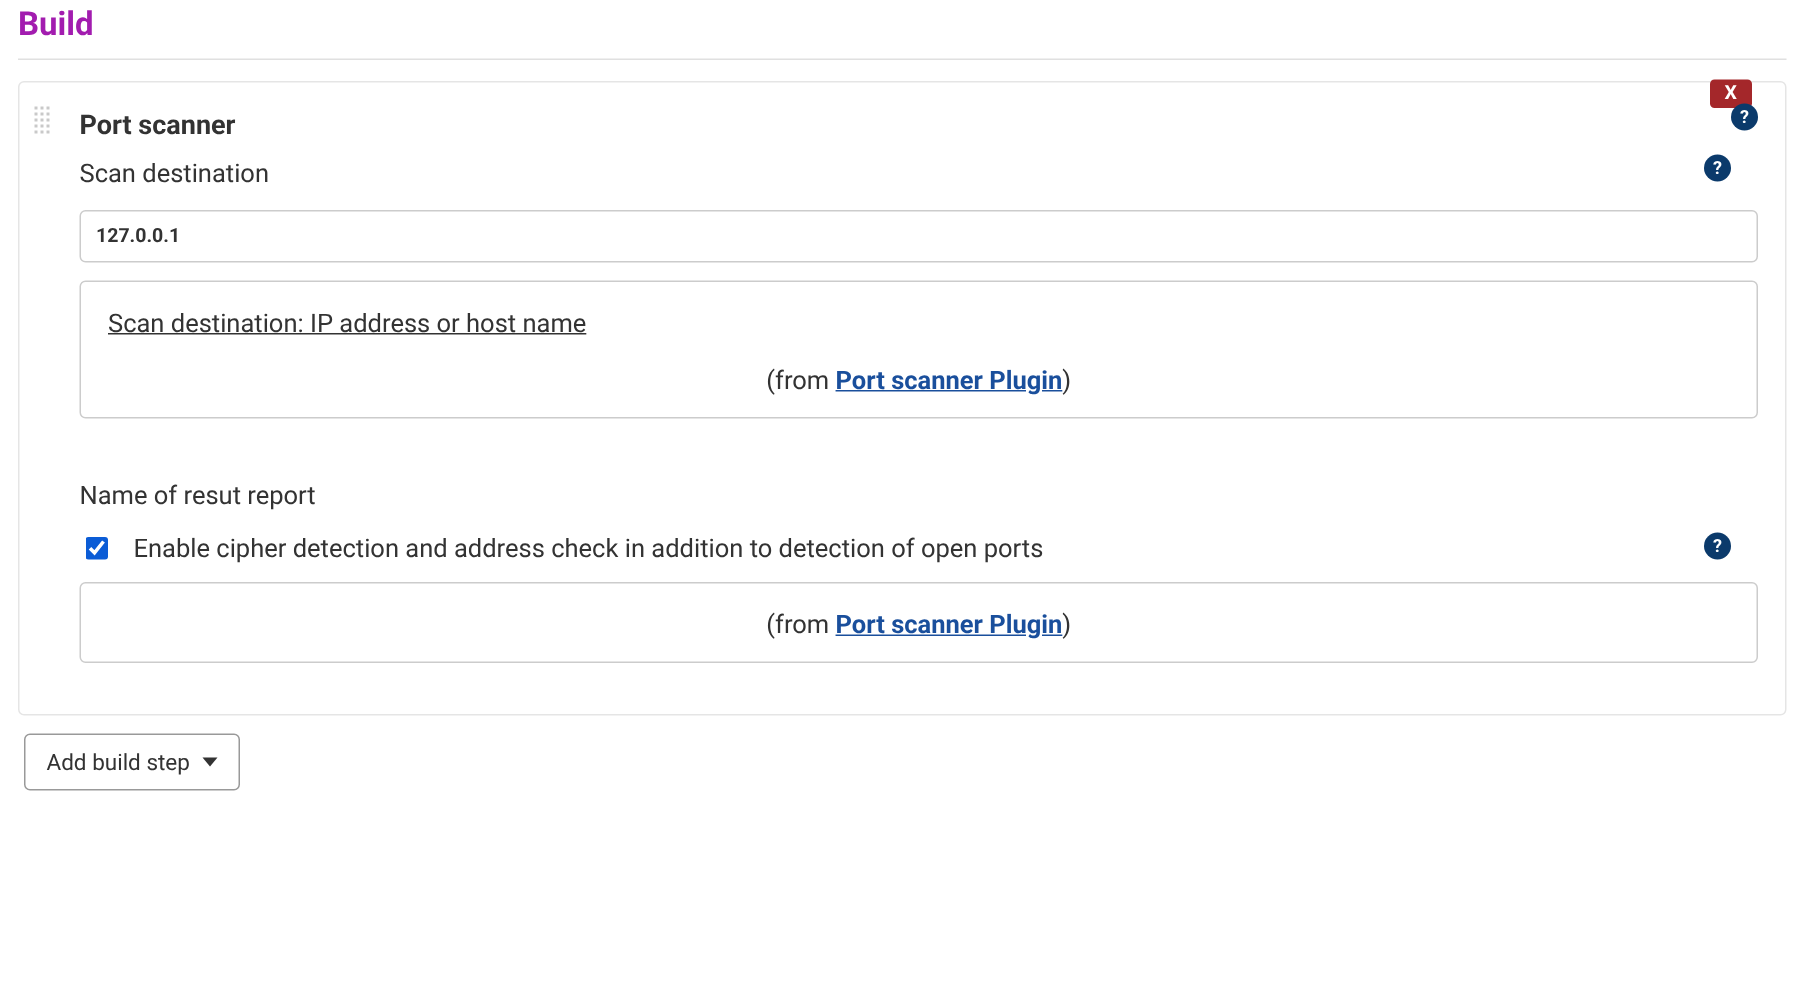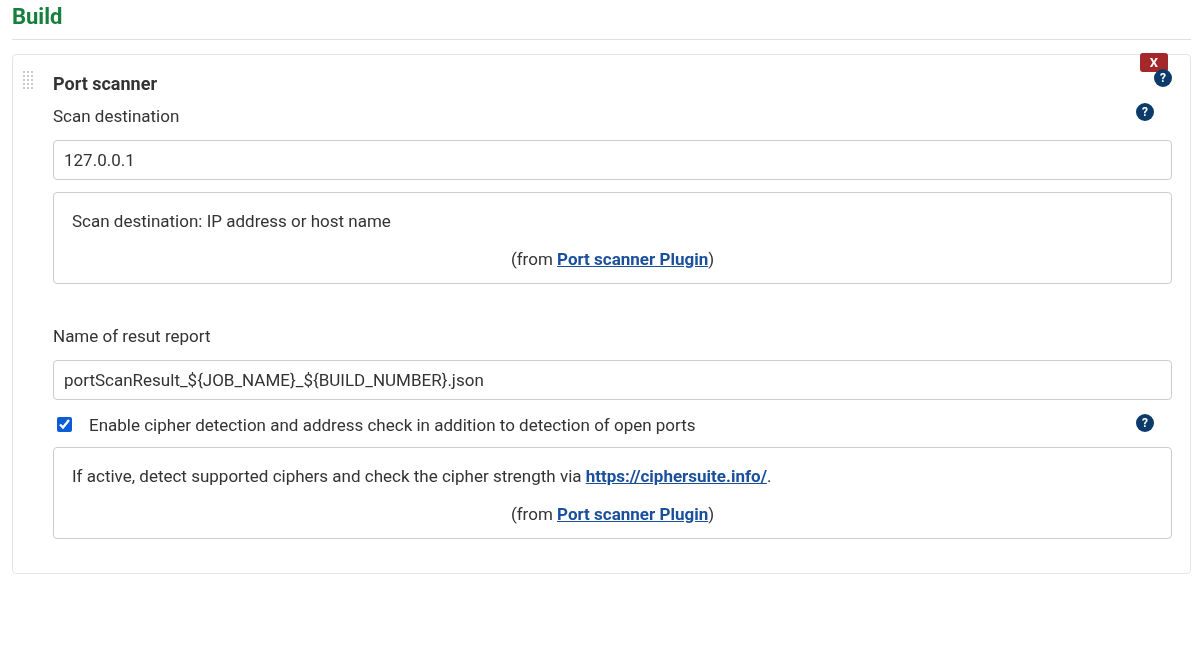--- a/index.html
+++ b/index.html
@@ -10,21 +10,21 @@
     background: #fff;
     color: #333;
     width: 1203px;
   }
   .section {
     padding: 0 12px 12px 12px;
   }
   .section-header {
     font-size: 22px;
     font-weight: 700;
-    color: #15803d;
+    color: #a21caf;
     padding: 4px 0 10px 0;
     border-bottom: 1px solid #e0e0e0;
     margin-bottom: 14px;
   }
   .build-step-card {
     border: 1px solid #e5e5e5;
     border-radius: 4px;
     padding: 18px 18px 28px 18px;
     position: relative;
     margin-bottom: 12px;
@@ -95,37 +95,39 @@
   }
   .field-label {
     display: block;
     font-size: 17px;
     color: #333;
     margin-bottom: 14px;
   }
   .text-input {
     width: 100%;
     padding: 9px 10px;
-    font-size: 17px;
+    font-size: 13px;
     border: 1px solid #ccc;
     border-radius: 4px;
     font-family: inherit;
     color: #333;
     background: #fff;
+    font-weight: bold;
   }
   .help-box {
     border: 1px solid #ccc;
     border-radius: 4px;
     margin-top: 12px;
     padding: 18px 18px 14px 18px;
     font-size: 17px;
     color: #333;
   }
   .help-box .desc {
     margin-bottom: 18px;
+    text-decoration: underline;
   }
   .help-box .from {
     text-align: center;
     color: #333;
     font-size: 17px;
   }
   .help-box .from a,
   .desc a {
     color: #1a4f9c;
     font-weight: 700;
@@ -220,35 +222,35 @@
         <div class="from">
           <span>(from </span><a href="#">Port scanner Plugin</a><span>)</span>
         </div>
       </div>
     </div>
 
     <div class="spacer"></div>
 
     <div class="field-group">
       <label class="field-label">Name of resut report</label>
-      <input type="text" class="text-input" value="portScanResult_${JOB_NAME}_${BUILD_NUMBER}.json" style="">
     </div>
 
     <div class="checkbox-row">
       <input type="checkbox" checked="" style="">
       <label>Enable cipher detection and address check in addition to detection of open ports</label>
       <span class="help-icon help-pos-check">?</span>
     </div>
 
     <div class="field-group" style="margin-top:6px;">
       <div class="help-box">
-        <div class="desc">
-          <span>If active, detect supported ciphers and check the cipher strength via </span><a href="#">https://ciphersuite.info/</a><span>.</span>
-        </div>
         <div class="from">
           <span>(from </span><a href="#">Port scanner Plugin</a><span>)</span>
         </div>
       </div>
     </div>
 
   </div>
 
+  <button class="add-step-btn">
+    <span>Add build step</span>
+    <span class="caret-down"></span>
+  </button>
 </div>
 
 </body></html>

